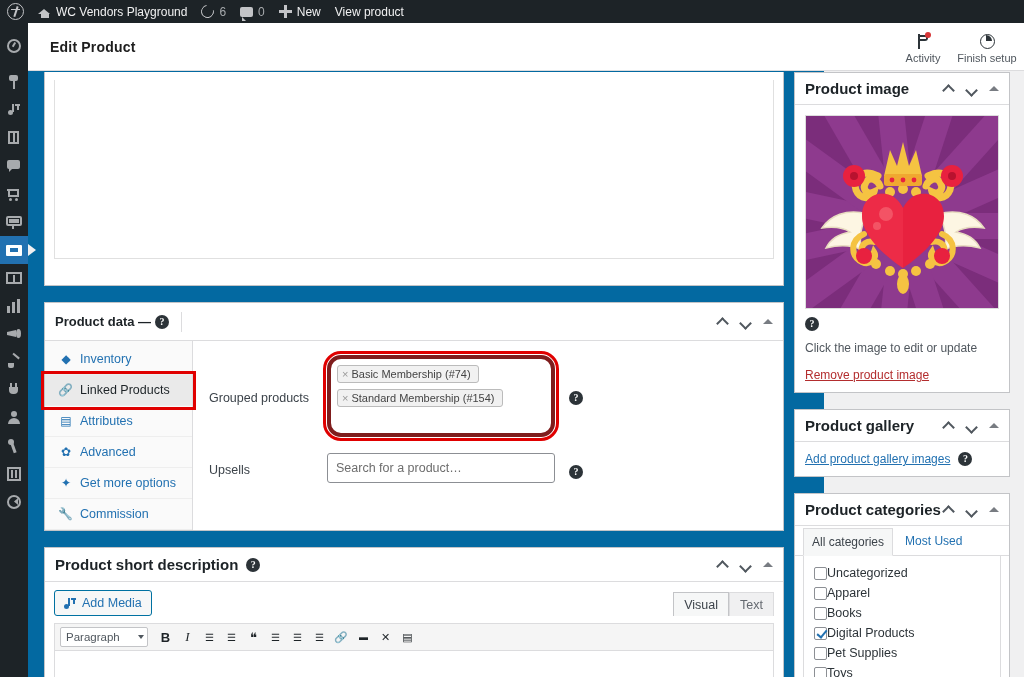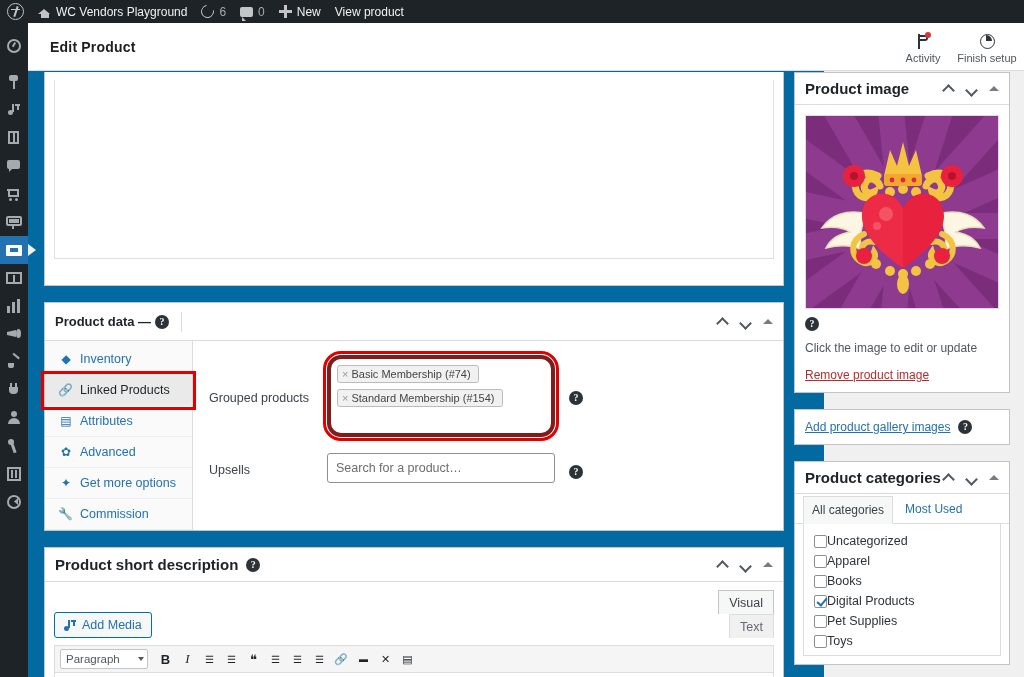--- a/index.html
+++ b/index.html
@@ -149,21 +149,21 @@
   
   .sd-head { height:34px; }
   .mediabar { padding:8px 9px 0 9px; display:flex; align-items:flex-end; }
   .btn-media {
     height:26px; border:1px solid #0071a1; border-radius:3px; background:#f6f7f7;
     color:#2271b1; font-size:12.5px; display:inline-flex; align-items:center; gap:5px;
     padding:0 9px; cursor:pointer;
   }
   .ico-media { width:13px; height:13px; position:relative; }
   .ico-media i { position:absolute; background:#2271b1; }
-  .ed-tabs { margin-left:auto; display:flex; align-items:flex-end; gap:0;flex-direction:column; }
+  .ed-tabs { margin-left:auto; display:flex; align-items:flex-end; gap:0; }
   .ed-tab {
     height:24px; padding:0 10px; font-size:12.5px; color:#646970;
     border:1px solid #dcdcde; background:#f0f0f1; display:flex; align-items:center;
     border-bottom:none;
   }
   .ed-tab.active { background:#f6f7f7; color:#3c434a; border-color:#c3c4c7; }
   .mce-toolbar {
     margin:7px 9px 0 9px; border:1px solid #dcdcde; background:#f5f5f5;
     height:28px; display:flex; align-items:center; padding:0 5px; gap:3px;
   }
@@ -567,20 +567,28 @@
         </div>
         <span class="helpdot" style="margin-top:8px;display:inline-flex;">?</span>
         <div class="cap">Click the image to edit or update</div>
         <div style="margin-top:12px;">
           <span class="lnk-red">Remove product image</span>
         </div>
       </div>
     </div>
 
     <div class="postbox">
+      <div class="pb-head">
+        <span class="pb-title">Product gallery</span>
+        <span class="pb-ctrls">
+          <span class="chev up"></span>
+          <span class="chev down"></span>
+          <span class="caret"></span>
+        </span>
+      </div>
       <div class="side-body" style="display:flex;align-items:center;gap:8px;">
         <span class="lnk">Add product gallery images</span>
         <span class="helpdot">?</span>
       </div>
     </div>
 
     <div class="postbox">
       <div class="pb-head">
         <span class="pb-title">Product categories</span>
         <span class="pb-ctrls">

